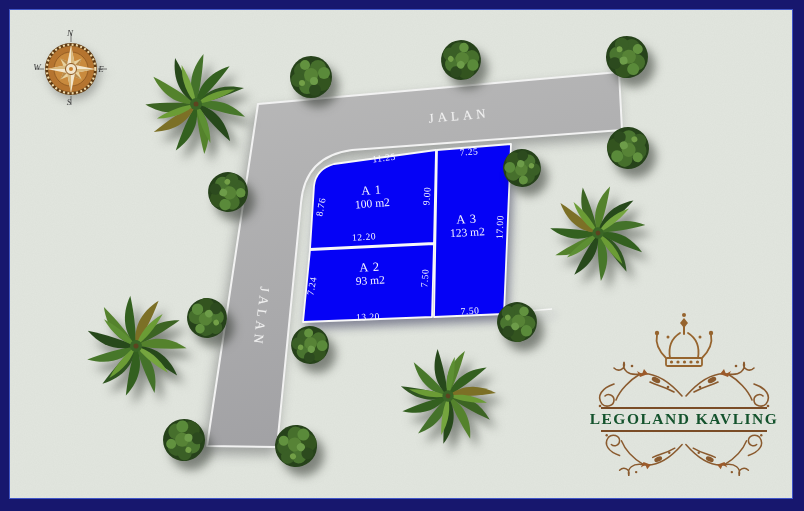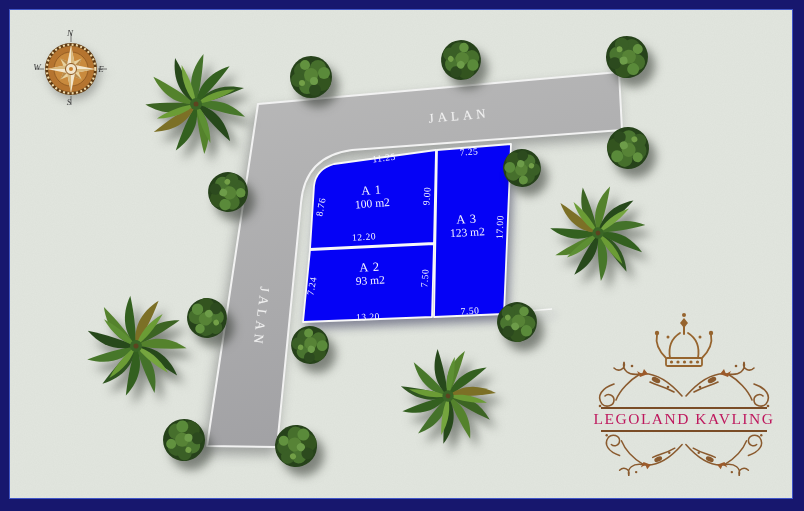--- a/index.html
+++ b/index.html
@@ -13,21 +13,21 @@
   .plots{filter:drop-shadow(3px 6px 5px rgba(15,15,60,0.45));}
   .tree{filter:drop-shadow(7px 9px 5px rgba(30,35,28,0.5));}
   .compassg{filter:drop-shadow(3px 5px 4px rgba(0,0,0,0.25));}
   .lbl{position:absolute;transform:translate(-50%,-50%);white-space:nowrap;color:#f6f6ff;}
   .road-label{font-size:13px;letter-spacing:4px;color:#efefef;text-shadow:0 0 1px rgba(255,255,255,.4);}
   .plot-label{text-align:center;line-height:1.15;}
   .plot-name{font-size:12.5px;letter-spacing:1px;}
   .plot-area{font-size:11.5px;}
   .meas{font-size:9.5px;letter-spacing:.5px;}
   .compass-letter{font-size:9px;font-style:italic;color:#3c3c3c;text-shadow:none;}
-  .logo-title{font-size:15.5px;font-weight:400;letter-spacing:1.5px;color:#be185d;}
+  .logo-title{font-size:15.5px;font-weight:700;letter-spacing:1.5px;color:#14532d;}
   .logo-line{position:absolute;height:2px;background:#7a4c26;}
 </style>
 </head>
 <body>
 
 <div class="stage">
   <div class="map">
     <div class="layer">
 
       <svg class="base" width="804" height="511" viewBox="0 0 804 511">

